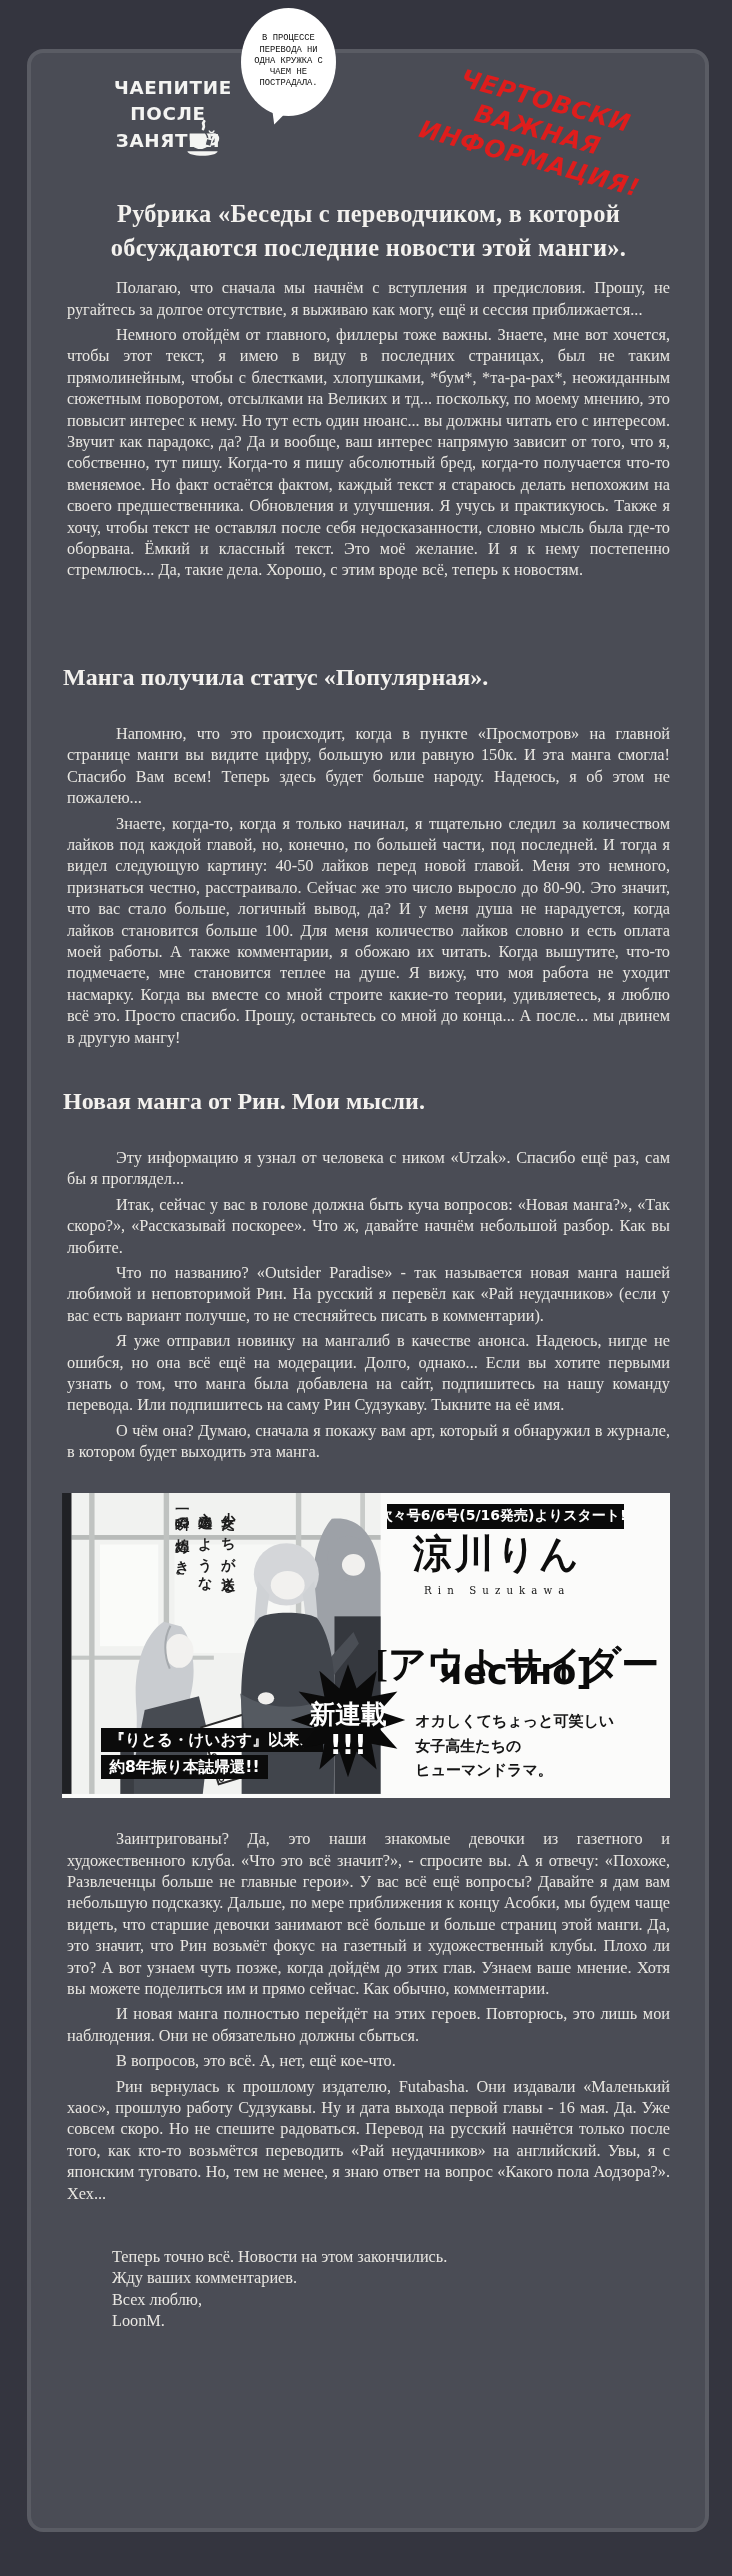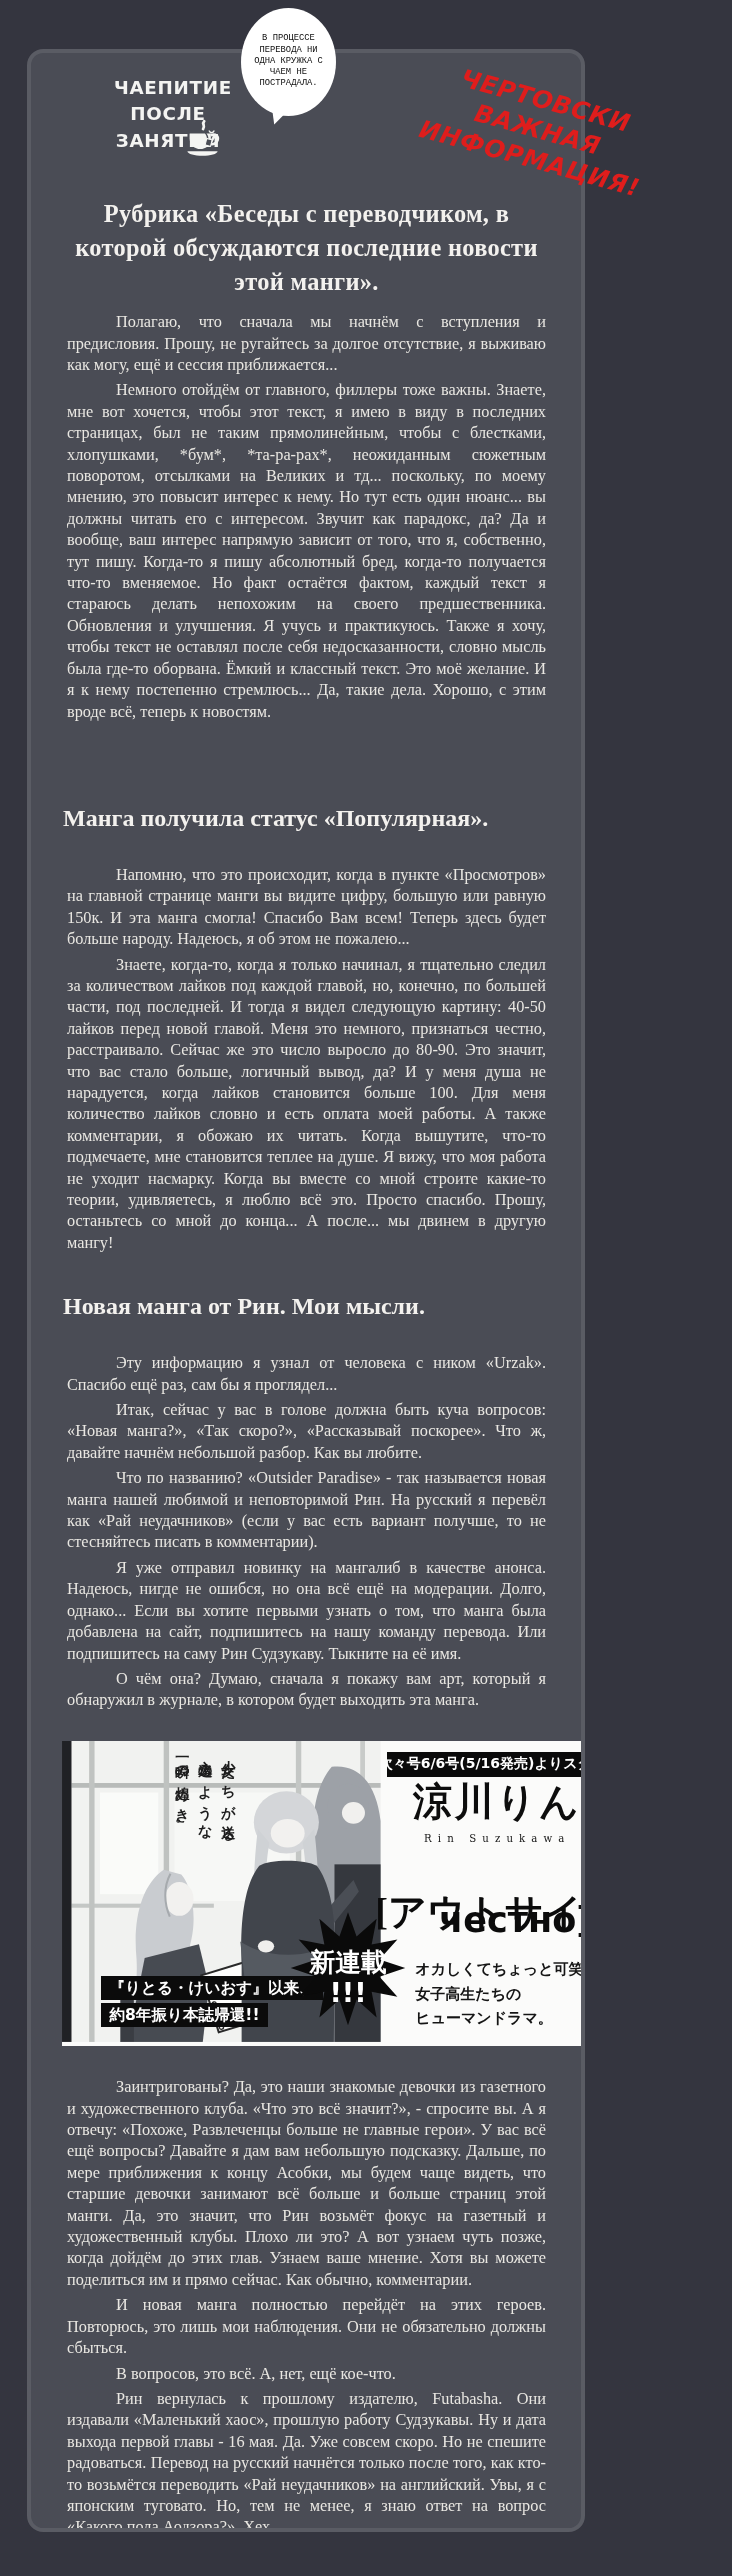--- a/index.html
+++ b/index.html
@@ -1,19 +1,19 @@
 <!DOCTYPE html>
 <html style="font-size:11px"><head>
 <meta charset="utf-8">
 <style>
   html,body{margin:0;padding:0;background:#25262e;}
   .page{position:relative;width:732px;height:2576px;background:#34353f;overflow:hidden;
         font-family:"Liberation Serif",serif;}
   
-  .card{position:absolute;left:27px;top:49px;width:558px;height:2483px;box-sizing:border-box;
+  .card{position:absolute;left:27px;top:49px;width:682px;height:2483px;box-sizing:border-box;
         background:#4a4c55;border:4.7px solid #5a5c64;border-radius:16.3px;overflow:hidden;}
   .card-inner{padding:0 31px 0 32px;}
   
   .logo{position:absolute;left:114px;top:75px;width:108px;text-align:center;
         font-family:"DejaVu Sans",sans-serif;font-weight:bold;color:#f4f4f2;
         font-size:18.3px;line-height:26.4px;letter-spacing:0.7px;z-index:4;}
   .cup{position:absolute;left:183px;top:118px;width:39px;height:41px;z-index:4;}
   .bubble{position:absolute;left:241px;top:7.5px;width:95px;height:108px;background:#ffffff;
           border-radius:50%;display:flex;align-items:center;justify-content:center;z-index:5;}
   .bubble-text{font-family:Liberation Mono, monospace;font-weight:500;color:#0e0e0e;

